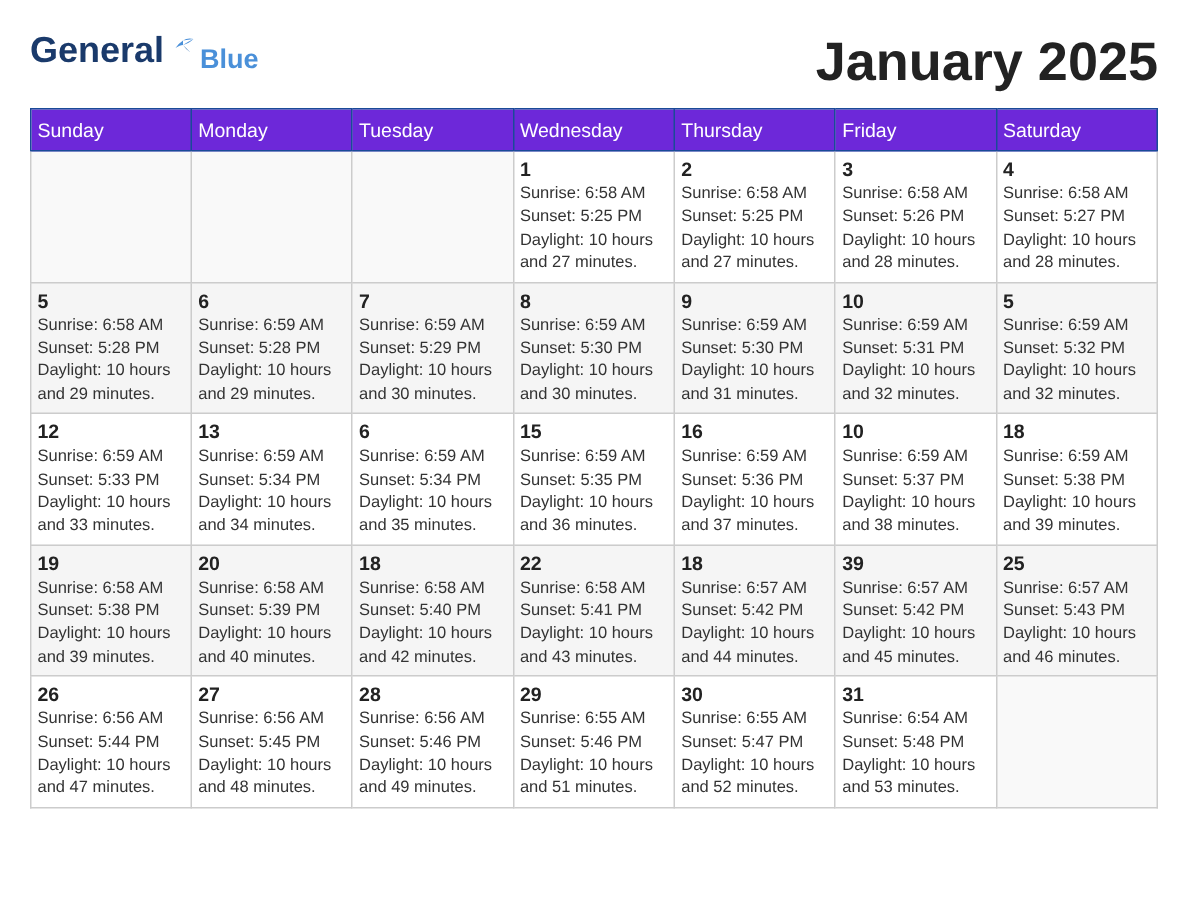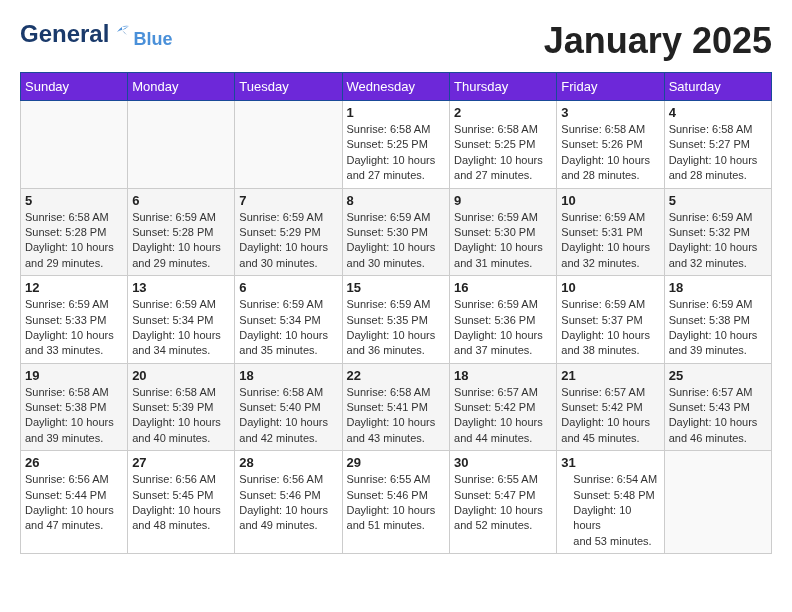--- a/index.html
+++ b/index.html
@@ -272,21 +272,21 @@
 and 43 minutes.</div>
         </td>
         <td>
           <span class="day-num">18</span>
           <div class="day-info" style="white-space: pre-line;">Sunrise: 6:57 AM
 Sunset: 5:42 PM
 Daylight: 10 hours
 and 44 minutes.</div>
         </td>
         <td>
-          <span class="day-num">21</span>
+          <span class="day-num">39</span>
           <div class="day-info" style="white-space: pre-line;">Sunrise: 6:57 AM
 Sunset: 5:42 PM
 Daylight: 10 hours
 and 45 minutes.</div>
         </td>
         <td>
           <span class="day-num">25</span>
           <div class="day-info" style="white-space: pre-line;">Sunrise: 6:57 AM
 Sunset: 5:43 PM
 Daylight: 10 hours
@@ -324,21 +324,21 @@
         </td>
         <td>
           <span class="day-num">30</span>
           <div class="day-info" style="white-space: pre-line;">Sunrise: 6:55 AM
 Sunset: 5:47 PM
 Daylight: 10 hours
 and 52 minutes.</div>
         </td>
         <td>
           <span class="day-num">31</span>
-          <div class="day-info" style="white-space: pre-line; margin-left: 12px;">Sunrise: 6:54 AM
+          <div class="day-info" style="white-space: pre-line;">Sunrise: 6:54 AM
 Sunset: 5:48 PM
 Daylight: 10 hours
 and 53 minutes.</div>
         </td>
         <td class="empty-cell"></td>
       </tr>
     </tbody>
 </table>
 
 </body></html>

